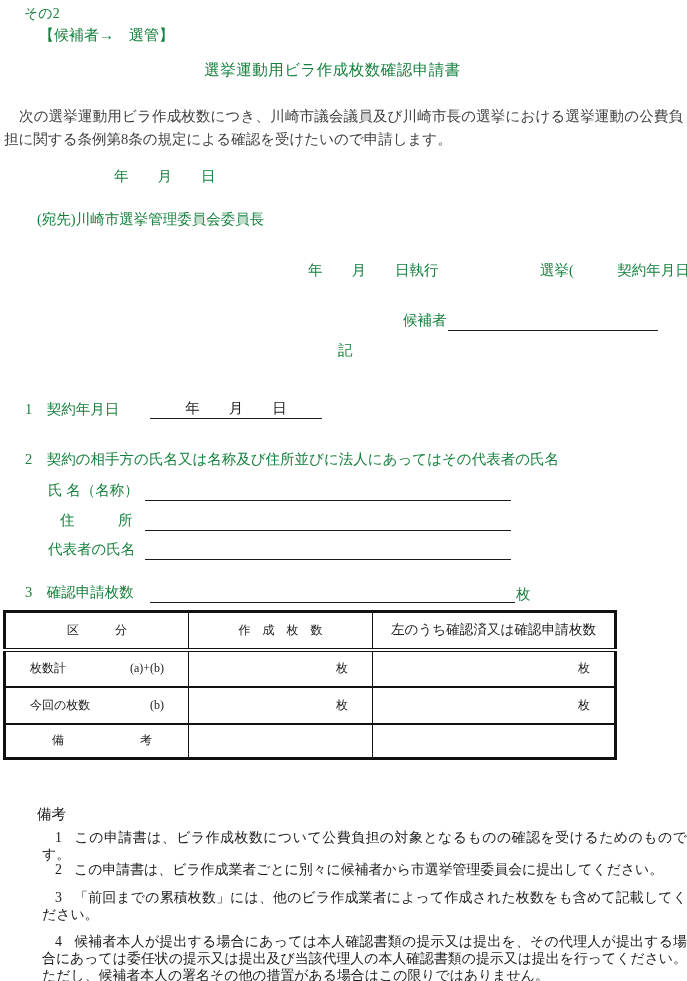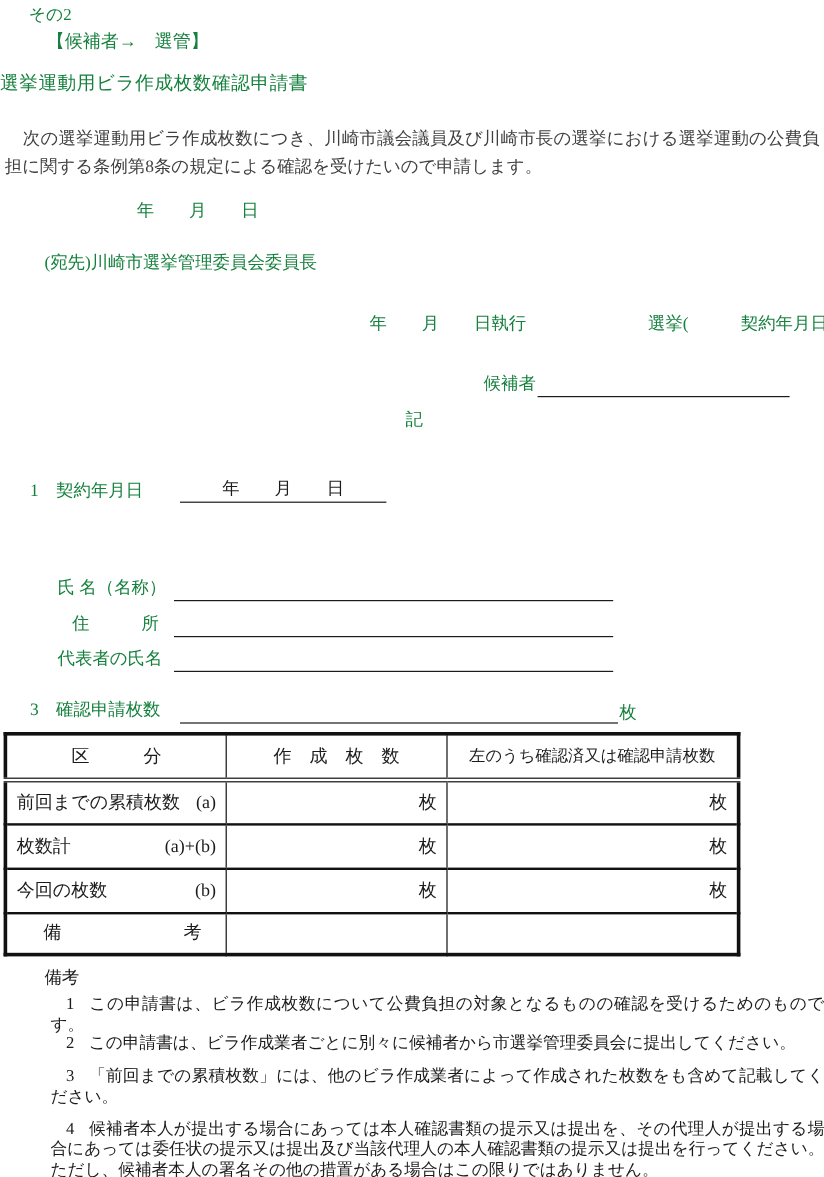--- a/index.html
+++ b/index.html
@@ -10,41 +10,41 @@
     color:#1b1b1b;
   }
   .page {
     position:relative; width:687px; height:981px;
     background:#ffffff; overflow:hidden;
   }
   .abs {
     position:absolute; font-size:14.5px; line-height:1.3;
     white-space:pre; color:#15803d;
   }
-  .title { width:665px; font-size:15.5px; letter-spacing:0.5px; }
+  .title { width:665px; text-align:center; font-size:15.5px; letter-spacing:0.5px; }
   .para {
     position:absolute; font-size:14.5px; line-height:22.5px;
     text-align:justify; text-indent:15px; color:#404040;
   }
   .uline {
     position:absolute; border-bottom:1.5px solid #1b1b1b;
     font-size:14.5px; line-height:1.3; white-space:pre;
   }
   .uline.center { text-align:center; }
 
   
   table.ctable {
     position:absolute; left:3px; top:610px; width:611px;
     border-collapse:collapse; table-layout:fixed;
     border:3px solid #111111;
   }
   table.ctable th, table.ctable td {
     border:1.5px solid #111111;
-    font-size:15px; font-weight:normal;
-    padding:0 8px; vertical-align:middle; color:#1b1b1b;
+    font-size:12px; font-weight:normal;
+    padding:0 24px; vertical-align:middle; color:#1b1b1b;
   }
   table.ctable thead tr { height:38px; }
   table.ctable thead th { border-bottom:4px double #111111; text-align:center; }
   table.ctable thead th.small { font-size:13.6px; padding:0 4px; }
   table.ctable tbody tr { height:37px; }
   table.ctable tbody tr.last { height:35px; }
   table.ctable tbody td { border-top-width:2.5px; }
   .lc { display:flex; justify-content:space-between; align-items:baseline; }
   .lc.biko { padding:0 12px 0 22px; }
   td.unit-cell { text-align:right; padding-right:9px; }
@@ -78,20 +78,21 @@
   <div class="abs" style="left:540px;top:261px">選挙(　　　契約年月日)</div>
 
   <div class="abs" style="left:403px;top:311px">候補者</div>
   <div class="uline" style="left:448px;top:310px;width:210px;height:21px"></div>
 
   <div class="abs" style="left:338px;top:341px">記</div>
 
   <div class="abs" style="left:25px;top:400px">1　契約年月日</div>
   <div class="uline center" style="left:150px;top:399px;width:172px;height:20px">年　　月　　日</div>
 
+  <div class="abs" style="left:25px;top:450px">2　契約の相手方の氏名又は名称及び住所並びに法人にあってはその代表者の氏名</div>
 
   <div class="abs" style="left:48px;top:481px">氏 名（名称）</div>
   <div class="uline" style="left:145px;top:480px;width:366px;height:21px"></div>
 
   <div class="abs" style="left:60px;top:511px">住　　　所</div>
   <div class="uline" style="left:145px;top:510px;width:366px;height:21px"></div>
 
   <div class="abs" style="left:48px;top:540px">代表者の氏名</div>
   <div class="uline" style="left:145px;top:539px;width:366px;height:21px"></div>
 
@@ -106,30 +107,20 @@
         <col style="width:243px">
     </colgroup>
     <thead>
       <tr>
         <th>区　　　分</th>
         <th>作　成　枚　数</th>
         <th class="small">左のうち確認済又は確認申請枚数</th>
       </tr>
     </thead>
     <tbody>
-      <tr>
-        <td>
-            <div class="lc">
-          <span>前回までの累積枚数</span>
-          <span>(a)</span>
-        </div>
-          </td>
-        <td class="unit-cell">枚</td>
-        <td class="unit-cell">枚</td>
-      </tr>
       <tr>
         <td>
             <div class="lc">
           <span>枚数計</span>
           <span>(a)+(b)</span>
         </div>
           </td>
         <td class="unit-cell">枚</td>
         <td class="unit-cell">枚</td>
       </tr>

